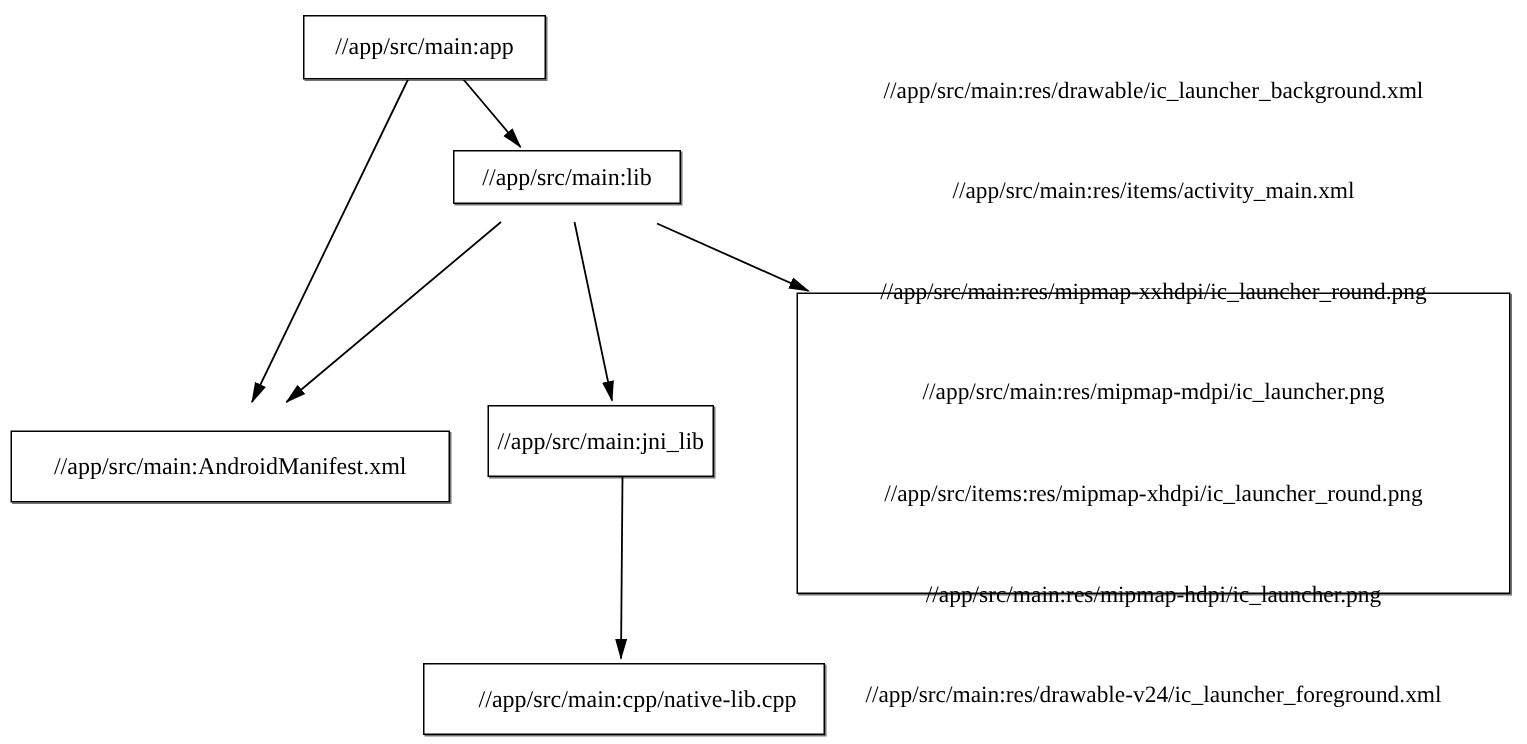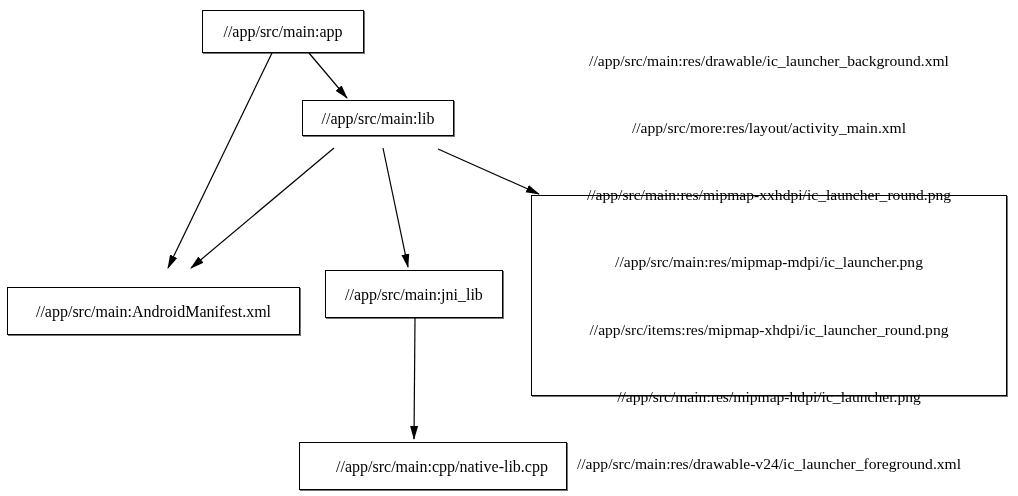--- a/index.html
+++ b/index.html
@@ -34,23 +34,23 @@
   }
   .node.multiline {
     flex-direction: column;
     justify-content: center;
     font-size: 15.6px;
     line-height: 19.2px;
   }
   #node-app            { left: 202px; top: 10px;  width: 162px; height: 43px; }
   #node-lib            { left: 302px; top: 100px; width: 152px; height: 36px; }
   #node-manifest       { left: 7px;   top: 287px; width: 293px; height: 48px; }
-  #node-jni-lib        { left: 325px; top: 270px; width: 178px; height: 48px; }
+  #node-jni-lib        { left: 325px; top: 270px; width: 151px; height: 48px; }
   #node-resources      { left: 531px; top: 195px; width: 476px; height: 201px; gap: 48px; }
-  #node-native-lib-cpp { left: 299px; top: 442px; width: 268px; height: 48px; padding-left: 18px; }
+  #node-native-lib-cpp { left: 282px; top: 442px; width: 268px; height: 48px; padding-left: 18px; }
   line { stroke: #000000; stroke-width: 1.2; }
 </style>
 </head>
 <body>
 
 <div id="canvas">
 
   <svg id="edge-layer" viewBox="0 0 1018 496" xmlns="http://www.w3.org/2000/svg">
     <defs>
       <marker id="arrowhead" markerUnits="userSpaceOnUse" markerWidth="14" markerHeight="10" refX="13" refY="5" orient="auto">
@@ -76,21 +76,21 @@
   <div class="node" id="node-manifest">
     <span>//app/src/main:AndroidManifest.xml</span>
   </div>
 
   <div class="node" id="node-jni-lib">
     <span>//app/src/main:jni_lib</span>
   </div>
 
   <div class="node multiline" id="node-resources">
     <div>//app/src/main:res/drawable/ic_launcher_background.xml</div>
-    <div>//app/src/more:res/layout/activity_main.xml</div>
+    <div>//app/src/main:res/items/activity_main.xml</div>
     <div>//app/src/main:res/mipmap-xxhdpi/ic_launcher_round.png</div>
     <div>//app/src/main:res/mipmap-mdpi/ic_launcher.png</div>
     <div>//app/src/items:res/mipmap-xhdpi/ic_launcher_round.png</div>
     <div>//app/src/main:res/mipmap-hdpi/ic_launcher.png</div>
     <div>//app/src/main:res/drawable-v24/ic_launcher_foreground.xml</div>
     <div>...and 10 more items</div>
   </div>
 
   <div class="node" id="node-native-lib-cpp">
     <span>//app/src/main:cpp/native-lib.cpp</span>

